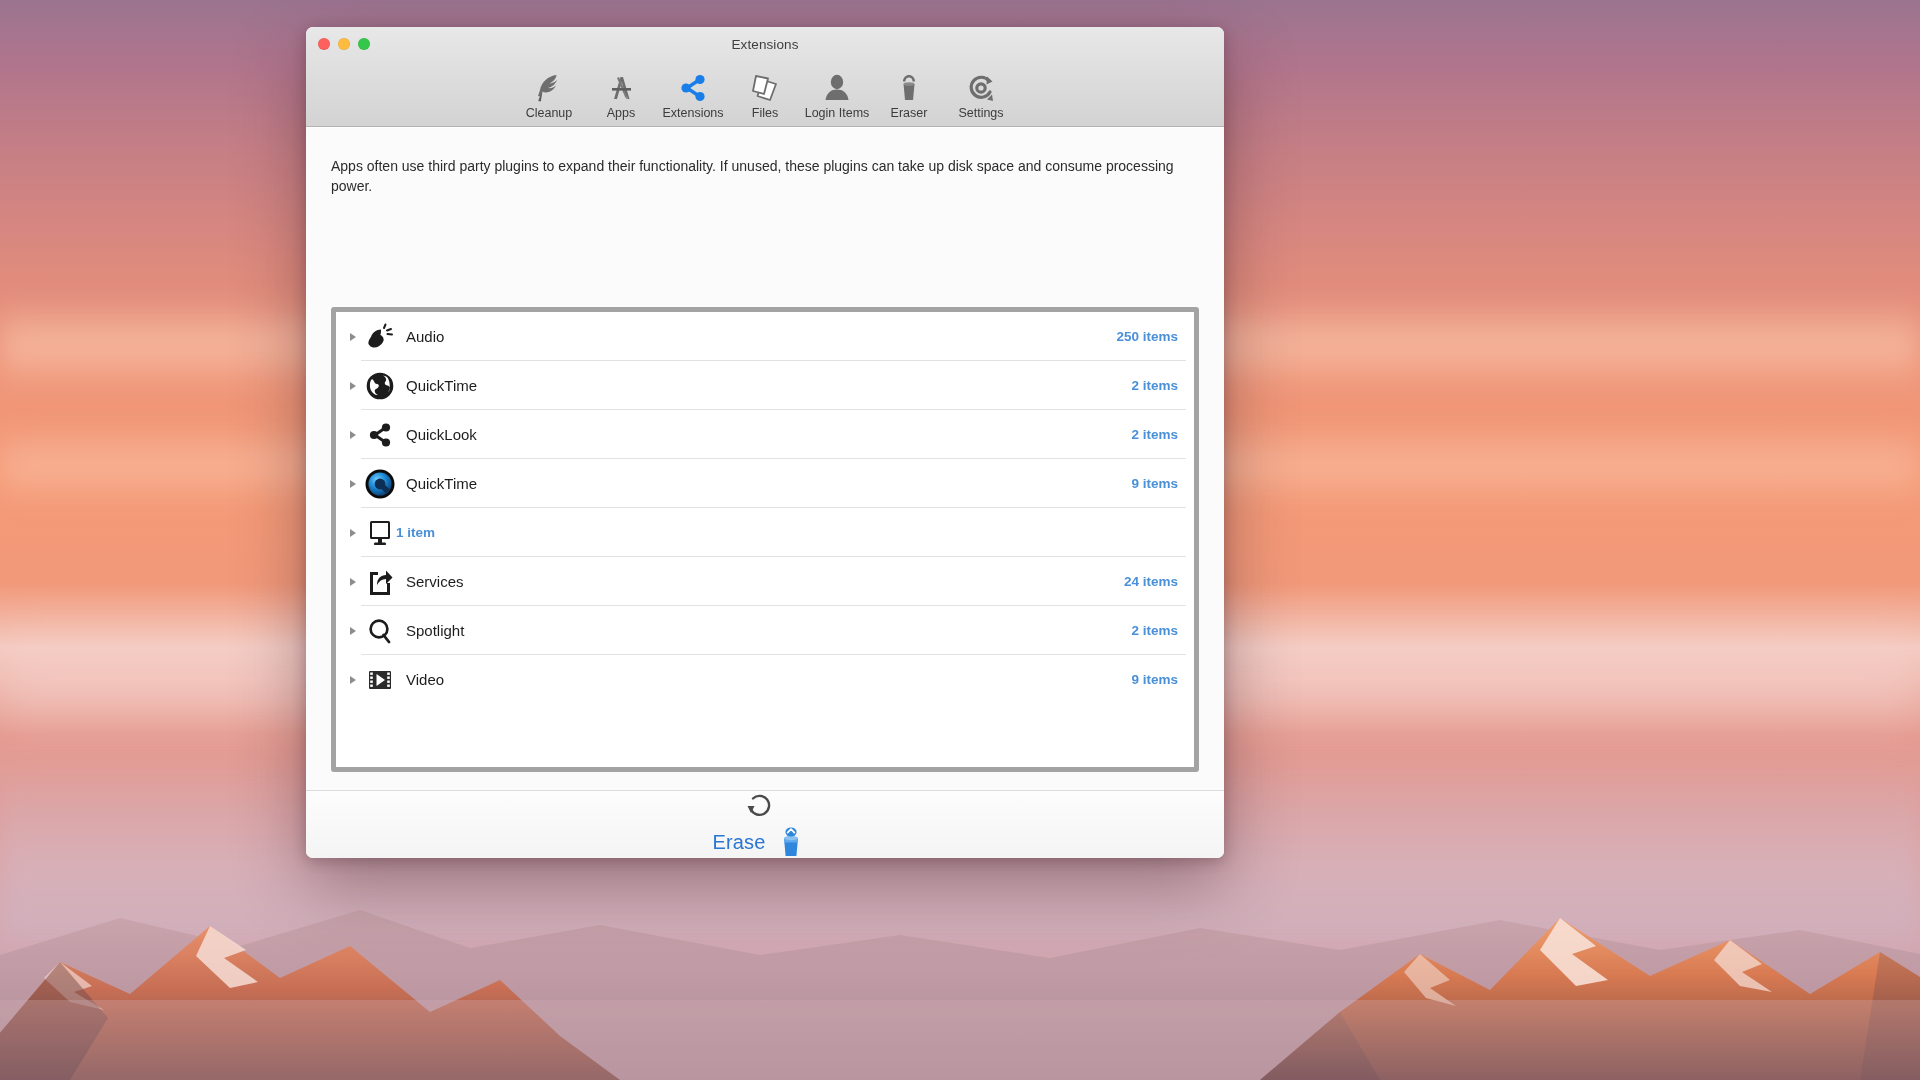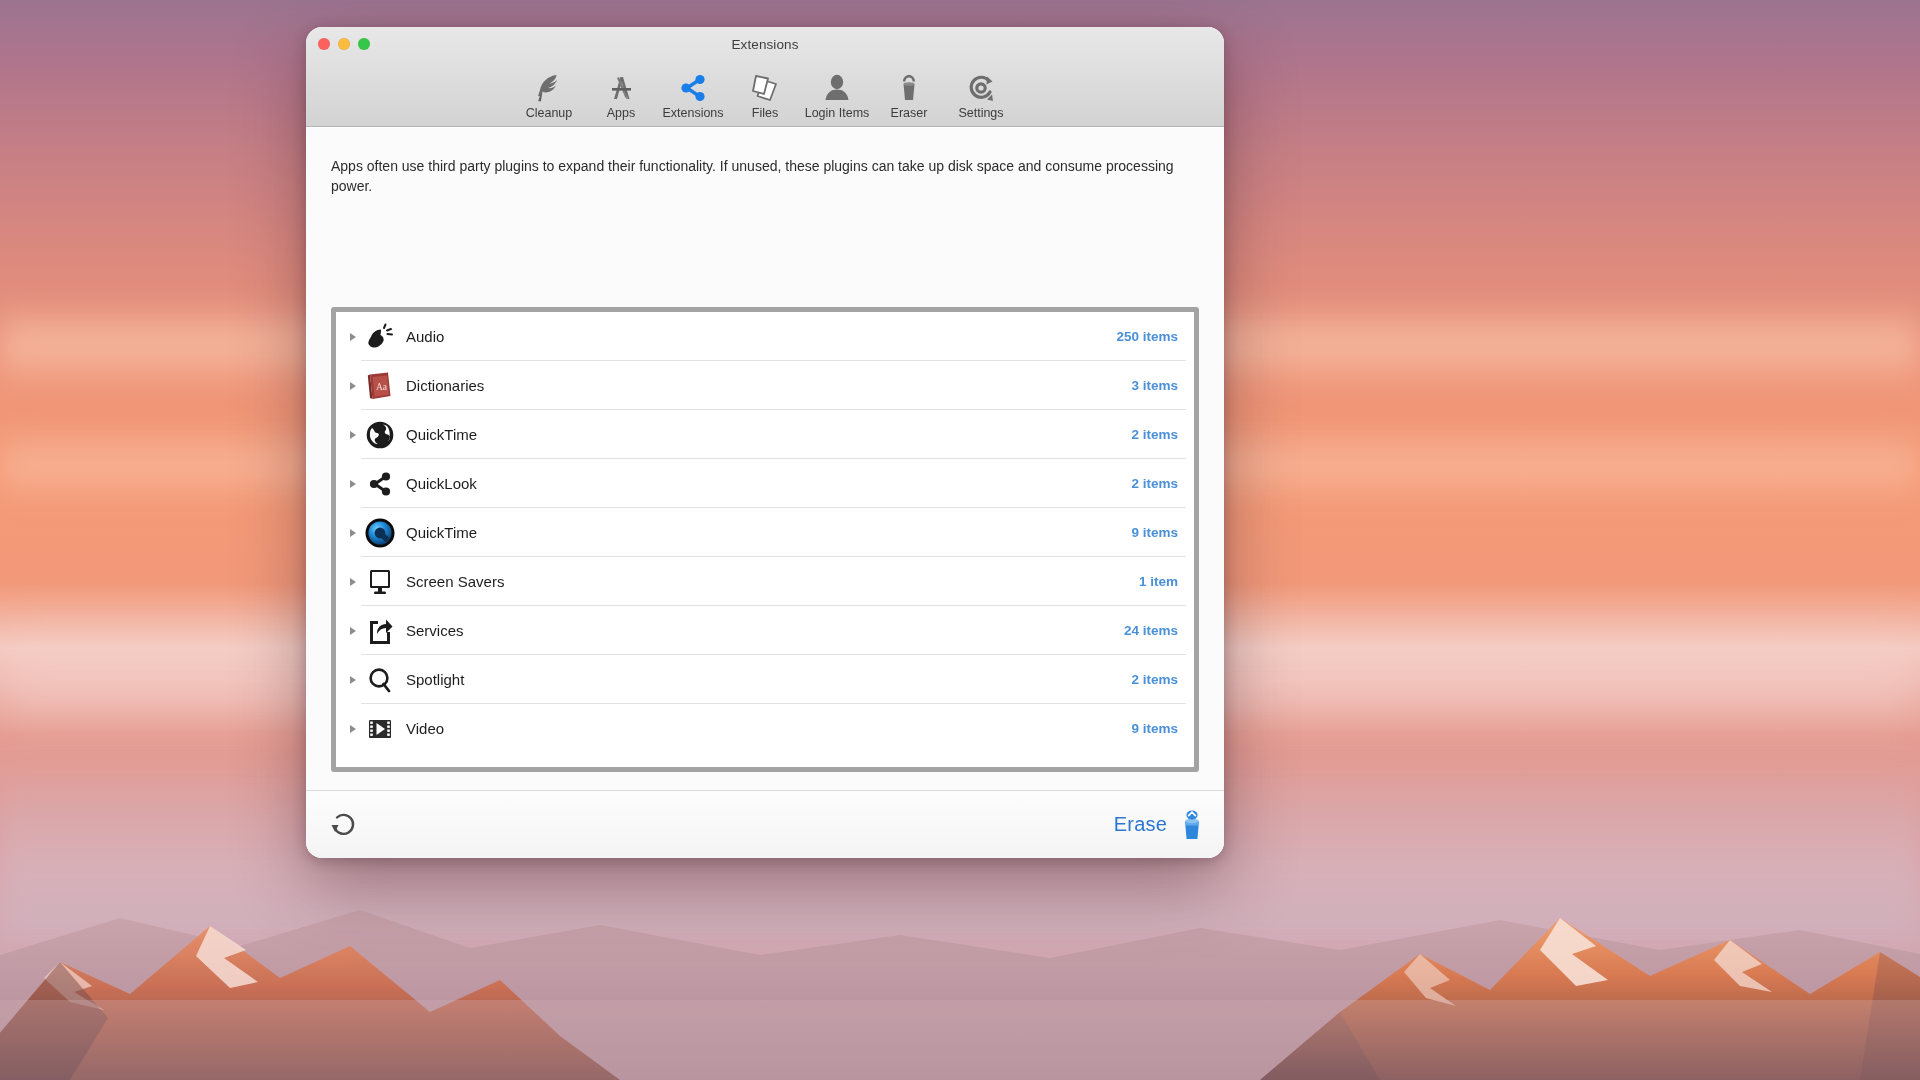--- a/index.html
+++ b/index.html
@@ -70,21 +70,21 @@
     width: 1920px; height: 330px;
   }
 
   
   #window {
     position: absolute;
     left: 306px;
     top: 27px;
     width: 918px;
     height: 831px;
-    border-radius: 16px;
+    border-radius: 7px;
     overflow: hidden;
     background: #ffffff;
     box-shadow: 0 26px 70px rgba(60,30,45,.42), 0 3px 14px rgba(60,30,45,.30);
   }
 
   
   #chrome {
     position: relative;
     height: 100px;
     background: linear-gradient(to bottom, #e9e8e8 0%, #dddcdc 55%, #d4d3d3 100%);
@@ -237,21 +237,22 @@
   
   #footer {
     position: absolute;
     left: 0; right: 0; bottom: 0;
     height: 68px;
     background: linear-gradient(to bottom, #fdfdfd 0%, #f4f4f4 100%);
     border-top: 1px solid #dcdcdc;
     display: flex;
     align-items: center;
     justify-content: space-between;
-    padding: 0 18px 0 22px;
+    padding: 0 35px 0 22px;
+    flex-direction: column;
   }
   #refresh-btn { display: flex; align-items: center; cursor: default; }
   #erase-group { display: flex; align-items: center; gap: 11px; cursor: default; }
   #erase-label {
     font-size: 20px;
     color: #2a76d2;
     letter-spacing: .2px;
   }
 </style>
 </head>
@@ -419,36 +420,20 @@
                 <line x1="22" y1="8.5" x2="26" y2="7"></line>
                 <line x1="22.5" y1="12" x2="27" y2="12.5"></line>
               </g>
             </svg>
           </span>
           <span class="row-label">Audio</span>
           <span class="row-count">250 items</span>
           <span class="sep"></span>
         </div>
 
-        <div class="row">
-          <span class="disclosure">
-              <i class="tri"></i>
-            </span>
-          <span class="row-icon">
-            <svg width="28" height="30" viewBox="0 0 28 30">
-              <path d="M4 3.5 L22 1.5 L24.5 25 L6.5 28 Z" fill="#9c3a36"></path>
-              <path d="M4 3.5 L6.5 28 L4 27 L1.8 4.5 Z" fill="#7a2a27"></path>
-              <path d="M6.5 6 L21 4.4 L23 23.5 L8.5 25.8 Z" fill="#b8504a"></path>
-              <text x="10" y="19" font-family="'Liberation Serif', serif" font-size="9.5" fill="#f3ddd8">Aa</text>
-            </svg>
-          </span>
-          <span class="row-label">Dictionaries</span>
-          <span class="row-count">3 items</span>
-          <span class="sep"></span>
-        </div>
 
         <div class="row">
           <span class="disclosure">
               <i class="tri"></i>
             </span>
           <span class="row-icon">
             <svg width="28" height="28" viewBox="0 0 28 28">
               <circle cx="14" cy="14" r="12.5" fill="#1c1c1c"></circle>
               <path d="M6 7 C9 9 8 12 11 12 C14 12 13 16 10 17 C7.5 18 9 22 12 23 C9 23.5 4.5 20 4 15 C3.6 11 4.5 8.5 6 7 Z" fill="#ffffff"></path>
               <path d="M17 3.5 C20 5 21 8 19.5 9.5 C18 11 19 13 21.5 13.5 C24 14 24.5 18 22 20.5 C24.5 17 24.5 8 20.5 4.5 Z" fill="#ffffff"></path>
@@ -508,21 +493,20 @@
               <i class="tri"></i>
             </span>
           <span class="row-icon">
             <svg width="30" height="28" viewBox="0 0 30 28">
               <rect x="5" y="2" width="20" height="18" rx="1.5" fill="#1c1c1c"></rect>
               <rect x="7" y="4" width="16" height="14" fill="#ffffff"></rect>
               <rect x="13" y="20" width="4" height="4" fill="#1c1c1c"></rect>
               <rect x="9" y="23.5" width="12" height="2.6" rx="1.2" fill="#1c1c1c"></rect>
             </svg>
           </span>
-          <span class="row-label">Screen Savers</span>
           <span class="row-count">1 item</span>
           <span class="sep"></span>
         </div>
 
         <div class="row">
           <span class="disclosure">
               <i class="tri"></i>
             </span>
           <span class="row-icon">
             <svg width="28" height="28" viewBox="0 0 28 28">

